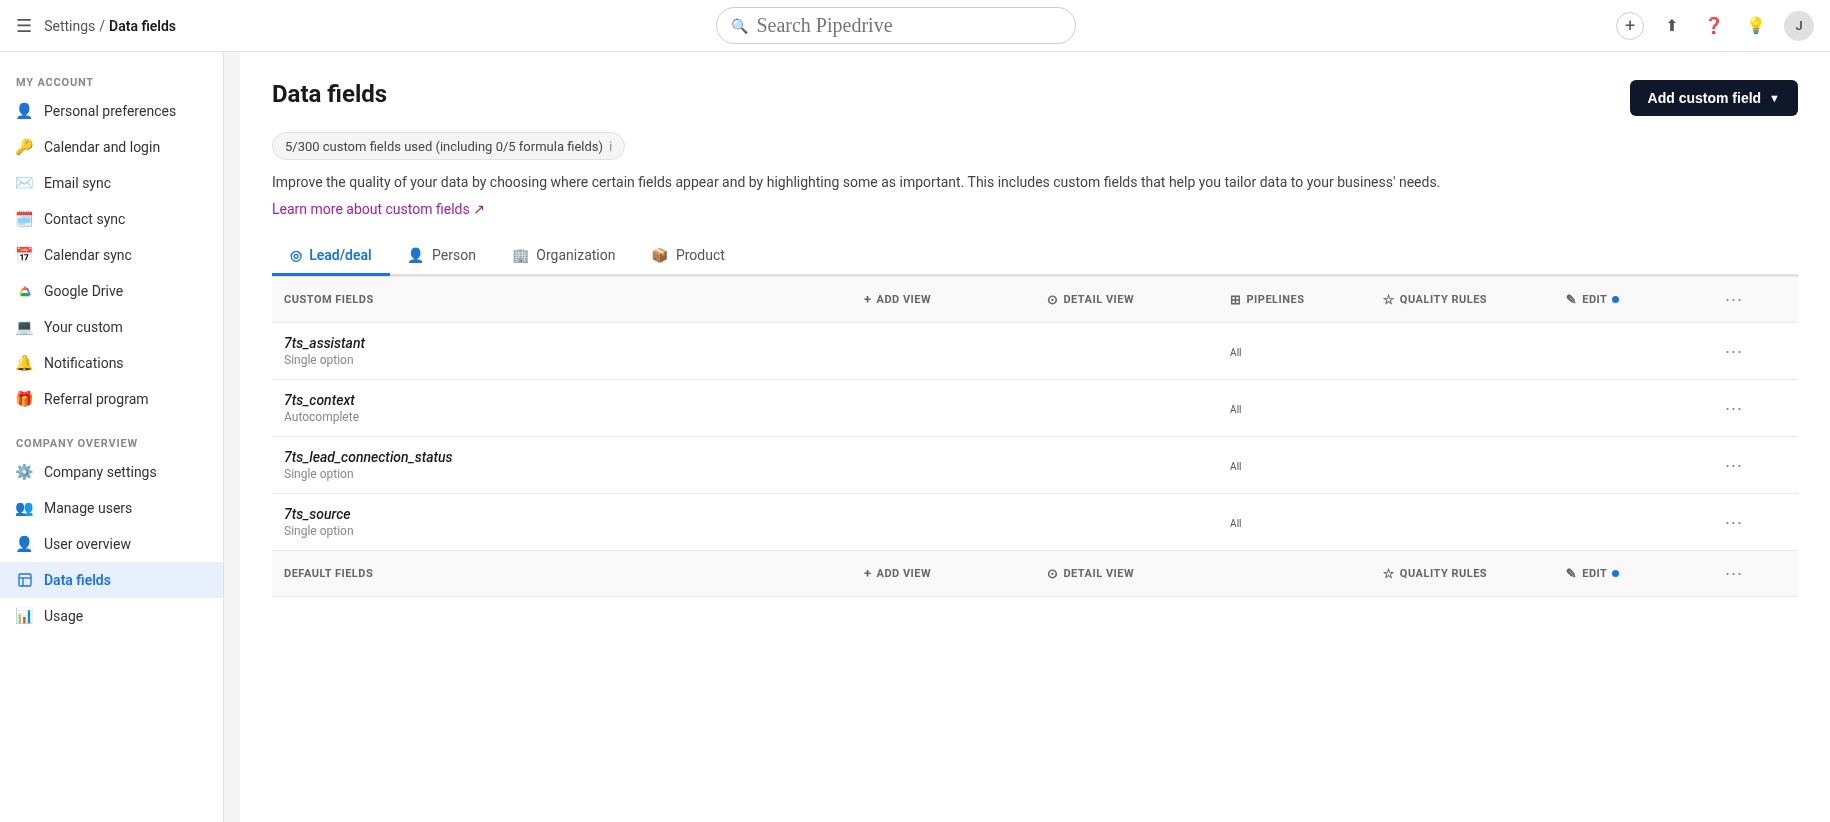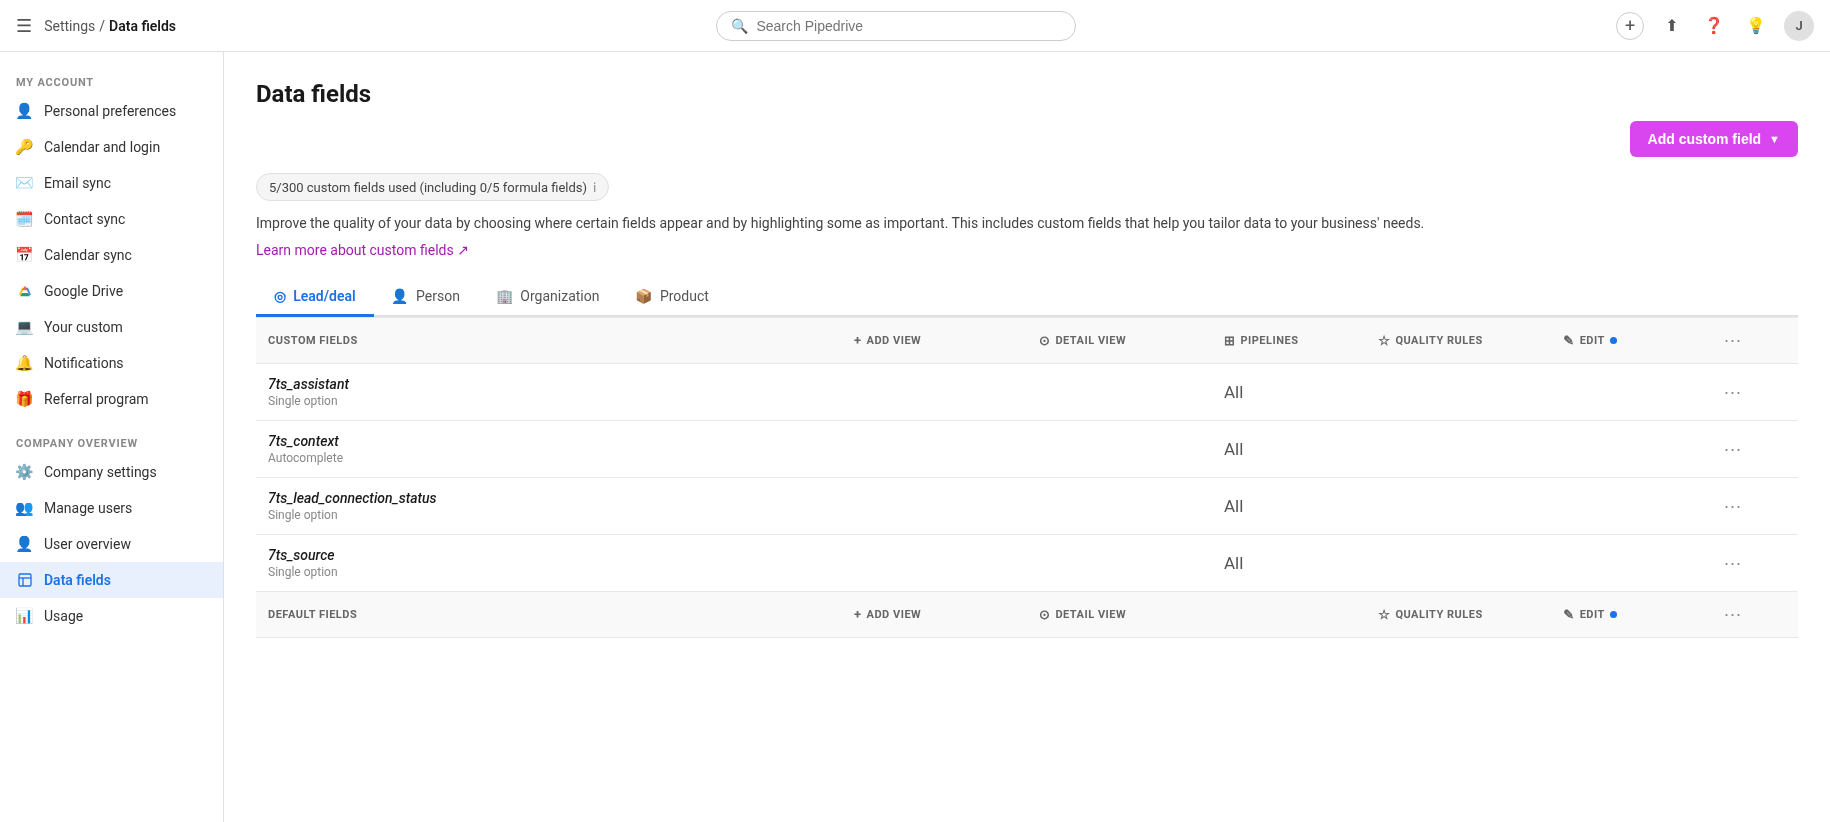--- a/index.html
+++ b/index.html
@@ -30,24 +30,25 @@
       background: #fff;
       border: 1px solid #ccc;
       border-radius: 20px;
       padding: 6px 14px;
       width: 360px;
       gap: 8px;
     }
     .search-box input {
       border: none;
       outline: none;
-      font-size: 14px;
+      font-size: 20px;
       color: #a16207;
       background: transparent;
       width: 100%;
+      font-family: Liberation Serif, serif;
     }
     .search-icon { color: #888; font-size: 14px; }
     .topbar-actions { display: flex; align-items: center; gap: 14px; }
     .topbar-add-btn {
       width: 28px; height: 28px;
       border: 1px solid #ccc;
       border-radius: 50%;
       display: flex; align-items: center; justify-content: center;
       cursor: pointer;
       font-size: 18px;
@@ -70,20 +71,21 @@
       font-weight: 600;
       color: #555;
       cursor: pointer;
     }
 
     
     .main-layout {
       display: flex;
       flex: 1;
       overflow: hidden;
+      gap: 16px;
     }
 
     
     .sidebar {
       width: 224px;
       background: #fff;
       border-right: 1px solid #e0e0e0;
       overflow-y: auto;
       flex-shrink: 0;
       padding: 16px 0;
@@ -138,29 +140,28 @@
     }
     .page-title {
       font-size: 24px;
       font-weight: 700;
       color: #1a1a1a;
     }
     .add-custom-field-btn {
       display: flex;
       align-items: center;
       gap: 8px;
-      background: #d946ef;
+      background: #0f172a;
       color: #fff;
       border: none;
       border-radius: 6px;
       padding: 10px 18px;
       font-size: 14px;
       font-weight: 600;
       cursor: pointer;
-      margin-top: 41px;
     }
     .add-custom-field-btn .btn-chevron { font-size: 11px; }
 
     .usage-badge {
       display: inline-flex;
       align-items: center;
       gap: 6px;
       background: #f5f5f5;
       border: 1px solid #e0e0e0;
       border-radius: 20px;
@@ -246,21 +247,21 @@
       border-bottom: 1px solid #e8e8e8;
     }
     .fields-table tbody td {
       padding: 12px 12px;
       font-size: 14px;
       color: #333;
       vertical-align: middle;
     }
     .field-name { font-weight: 500; color: #1a1a1a; font-style: italic; }
     .field-type { font-size: 12px; color: #888; margin-top: 2px; }
-    .col-value-all { color: #555; font-size: 17px; }
+    .col-value-all { color: #555; font-size: 10px; }
 
     .th-action {
       display: flex;
       align-items: center;
       gap: 5px;
       color: #666;
       font-size: 11px;
       font-weight: 700;
       letter-spacing: 0.5px;
       white-space: nowrap;

